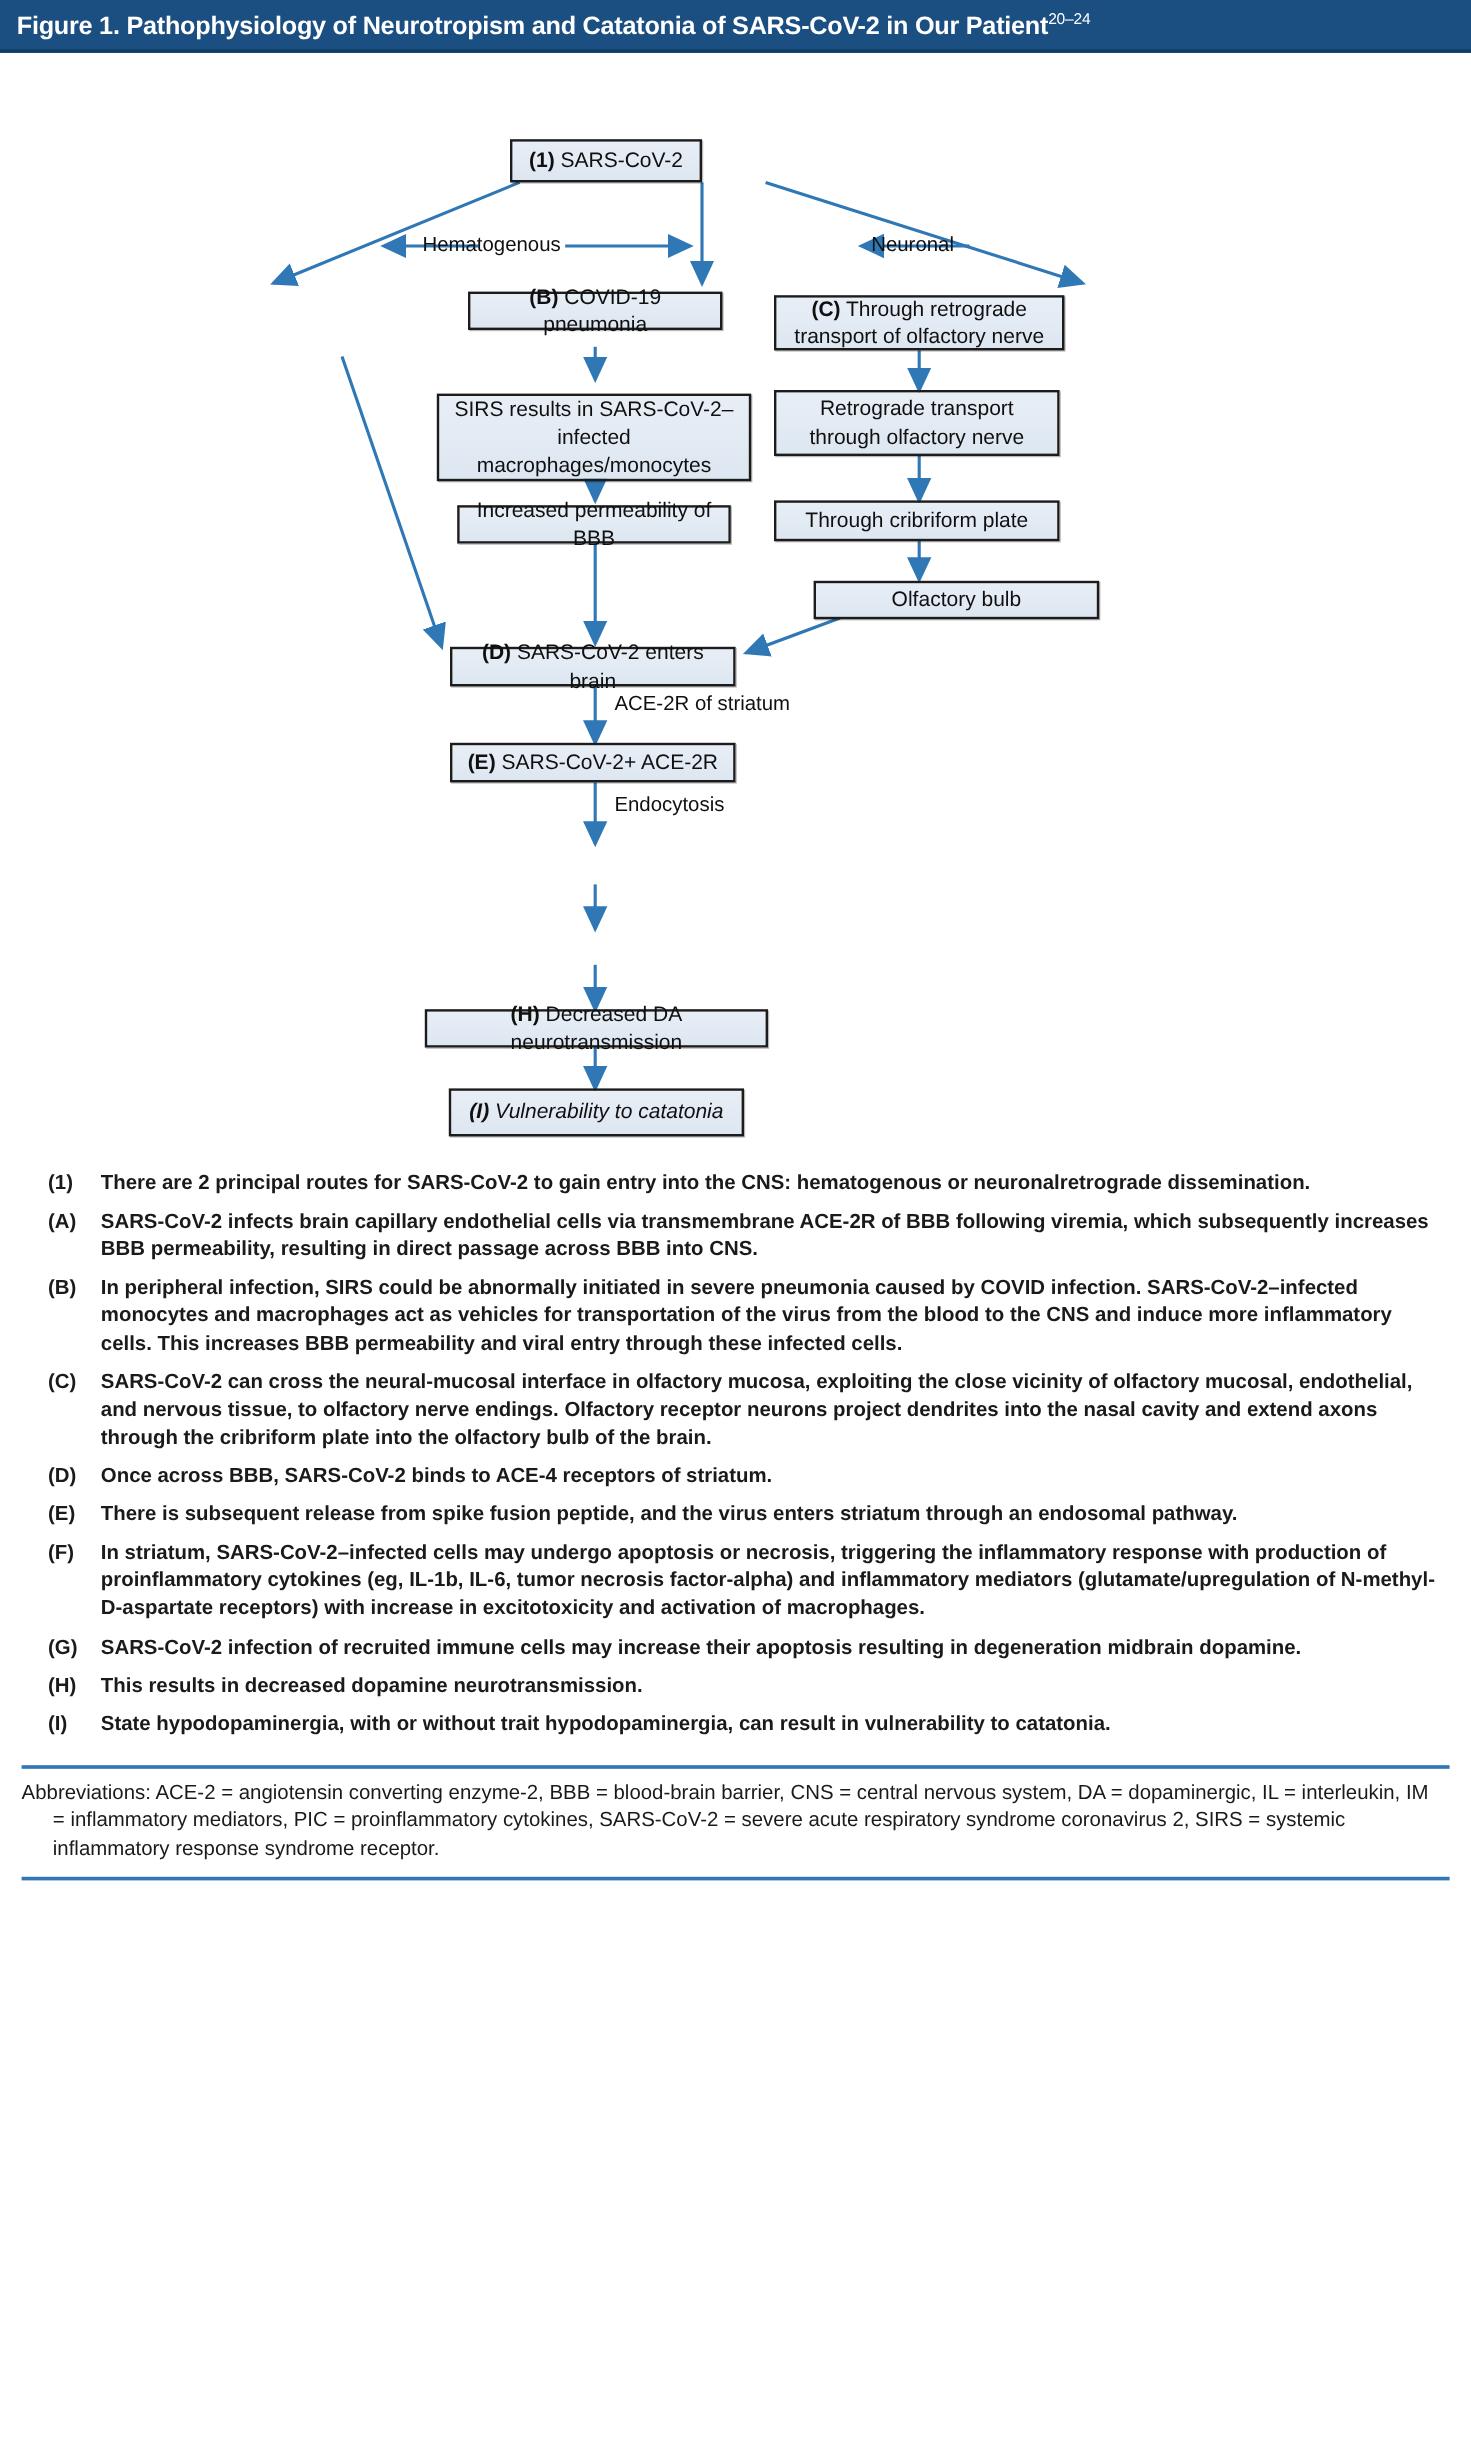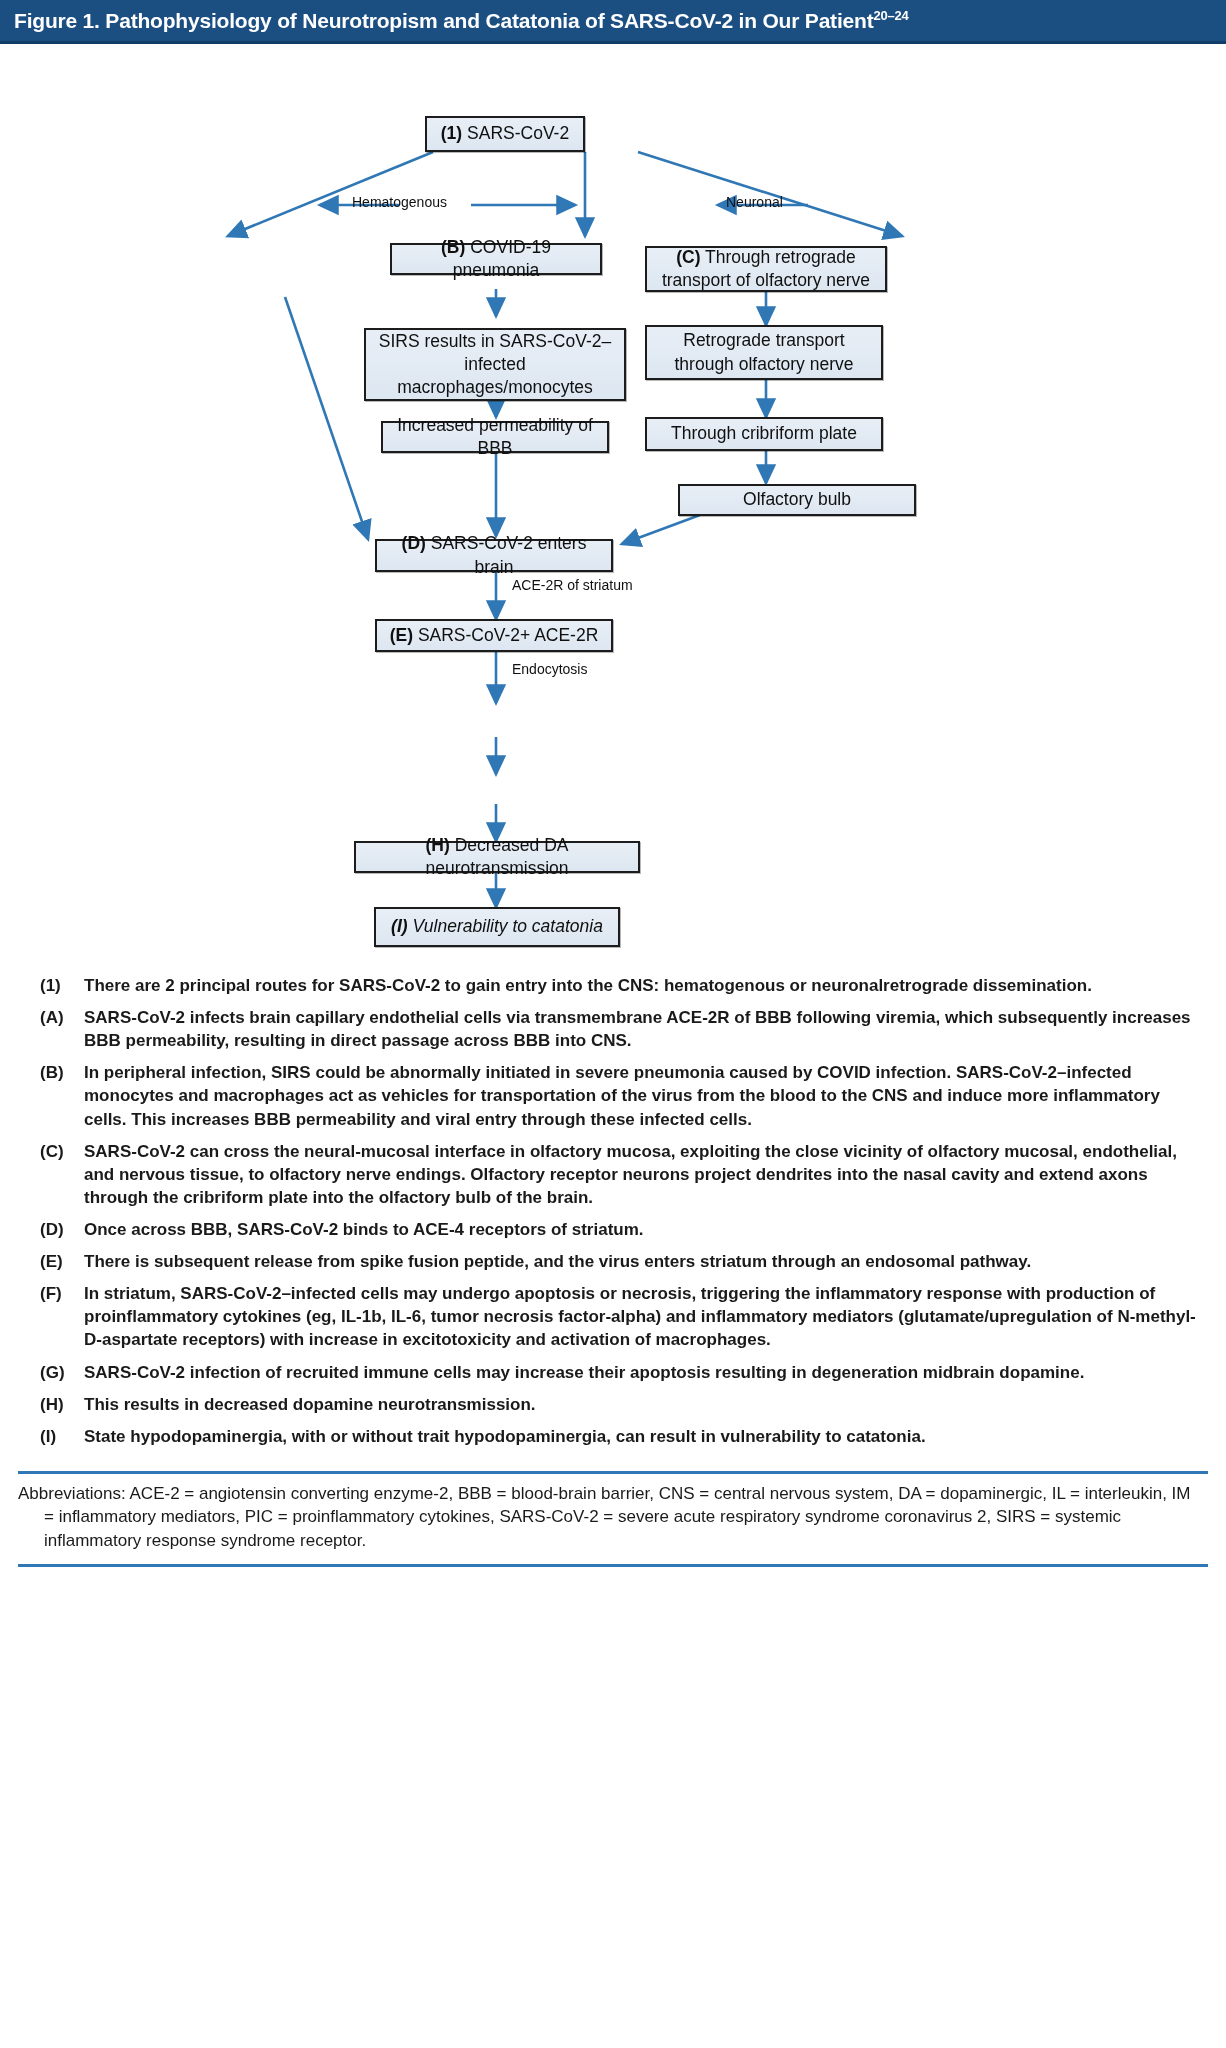--- a/index.html
+++ b/index.html
@@ -31,21 +31,21 @@
   }
   .titlebar .title{
     font-size:21px;
     font-weight:bold;
     letter-spacing:-0.2px;
     white-space:nowrap;
   }
   .titlebar .title sup{
     font-size:13px;
     vertical-align:super;
-    font-weight:bold;
+    font-weight:normal;
   }
 
   
   .chart-wrap{
     position:relative;
     width:1226px;
     height:1140px;
   }
   .chart-svg{
     position:absolute;
@@ -64,21 +64,21 @@
     text-align:center;
     font-size:17.5px;
     line-height:1.32;
     color:#101010;
     padding:3px 9px;
     box-shadow:1px 1px 0 rgba(0,0,0,0.28);
   }
   .node b{font-weight:bold;}
   .edge-label{
     position:absolute;
-    font-size:14px;
+    font-size:17px;
     color:#101010;
     white-space:nowrap;
     background:transparent;
   }
 
   
   .caption{
     padding:10px 26px 4px 40px;
     box-sizing:border-box;
   }

